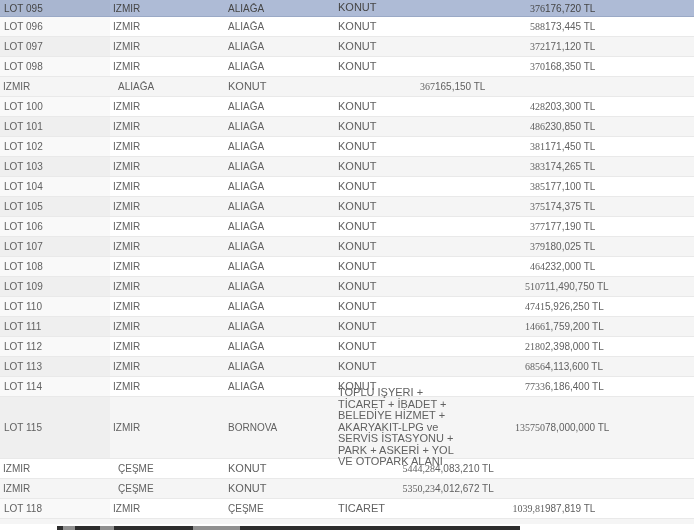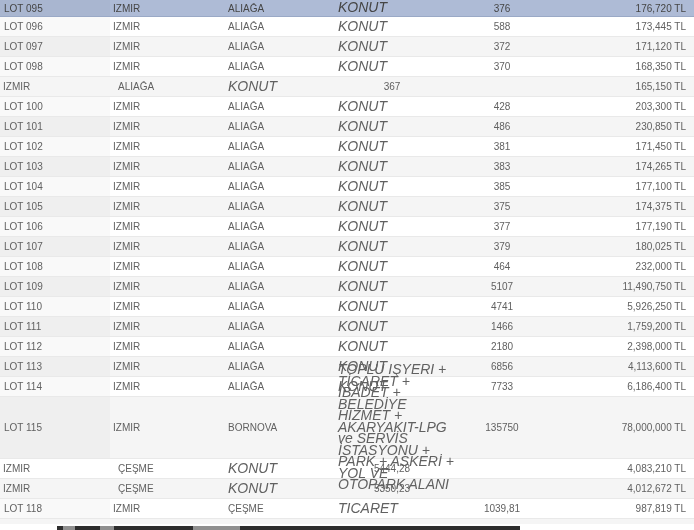--- a/index.html
+++ b/index.html
@@ -19,23 +19,23 @@
   .row.alt { background: #f5f5f5; }
   .row.selected { background: #aebbd6; border-bottom-color: #9aa9c6; color: #454545; }
   .row.first { height: 17px; }
   .row.tall { height: 62px; }
   .row.partial { height: 5px; border-bottom: none; }
 
   .cell { overflow: hidden; white-space: nowrap; }
   .c-lot      { width: 110px; padding-left: 4px;  background: rgba(0,0,0,0.025); align-self: stretch; display: flex; align-items: center; }
   .c-city     { width: 115px; padding-left: 3px; }
   .c-district { width: 110px; padding-left: 3px; }
-  .c-type     { width: 124px; padding: 0 3px; font-size: 14px; white-space: normal; line-height: 11.5px; font-style: italic; }
-  .c-area     { width: 86px;  text-align: center; }
-  .c-price    { flex: 1; text-align: right; padding-right: 8px; }
+  .c-type     { width: 124px; padding: 0 3px; font-size: 11px; white-space: normal; line-height: 11.5px; }
+  .c-area     { width: 86px;  text-align: right; font-family: Liberation Serif, serif; }
+  .c-price    { flex: 1; text-align: left; padding-right: 8px; }
 
   .footer-strip { height: 6px; position: relative; background: #ffffff; }
   .footer-strip .dark-bar {
     position: absolute; left: 57px; width: 463px; bottom: 0; height: 4px;
     background: #2d2d2d;
   }
   .footer-strip .lite { position: absolute; bottom: 0; height: 4px; background: #8f8f8f; }
   .l1 { left: 6px;  width: 12px; }
   .l2 { left: 43px; width: 14px; }
   .l3 { left: 136px; width: 47px; }

